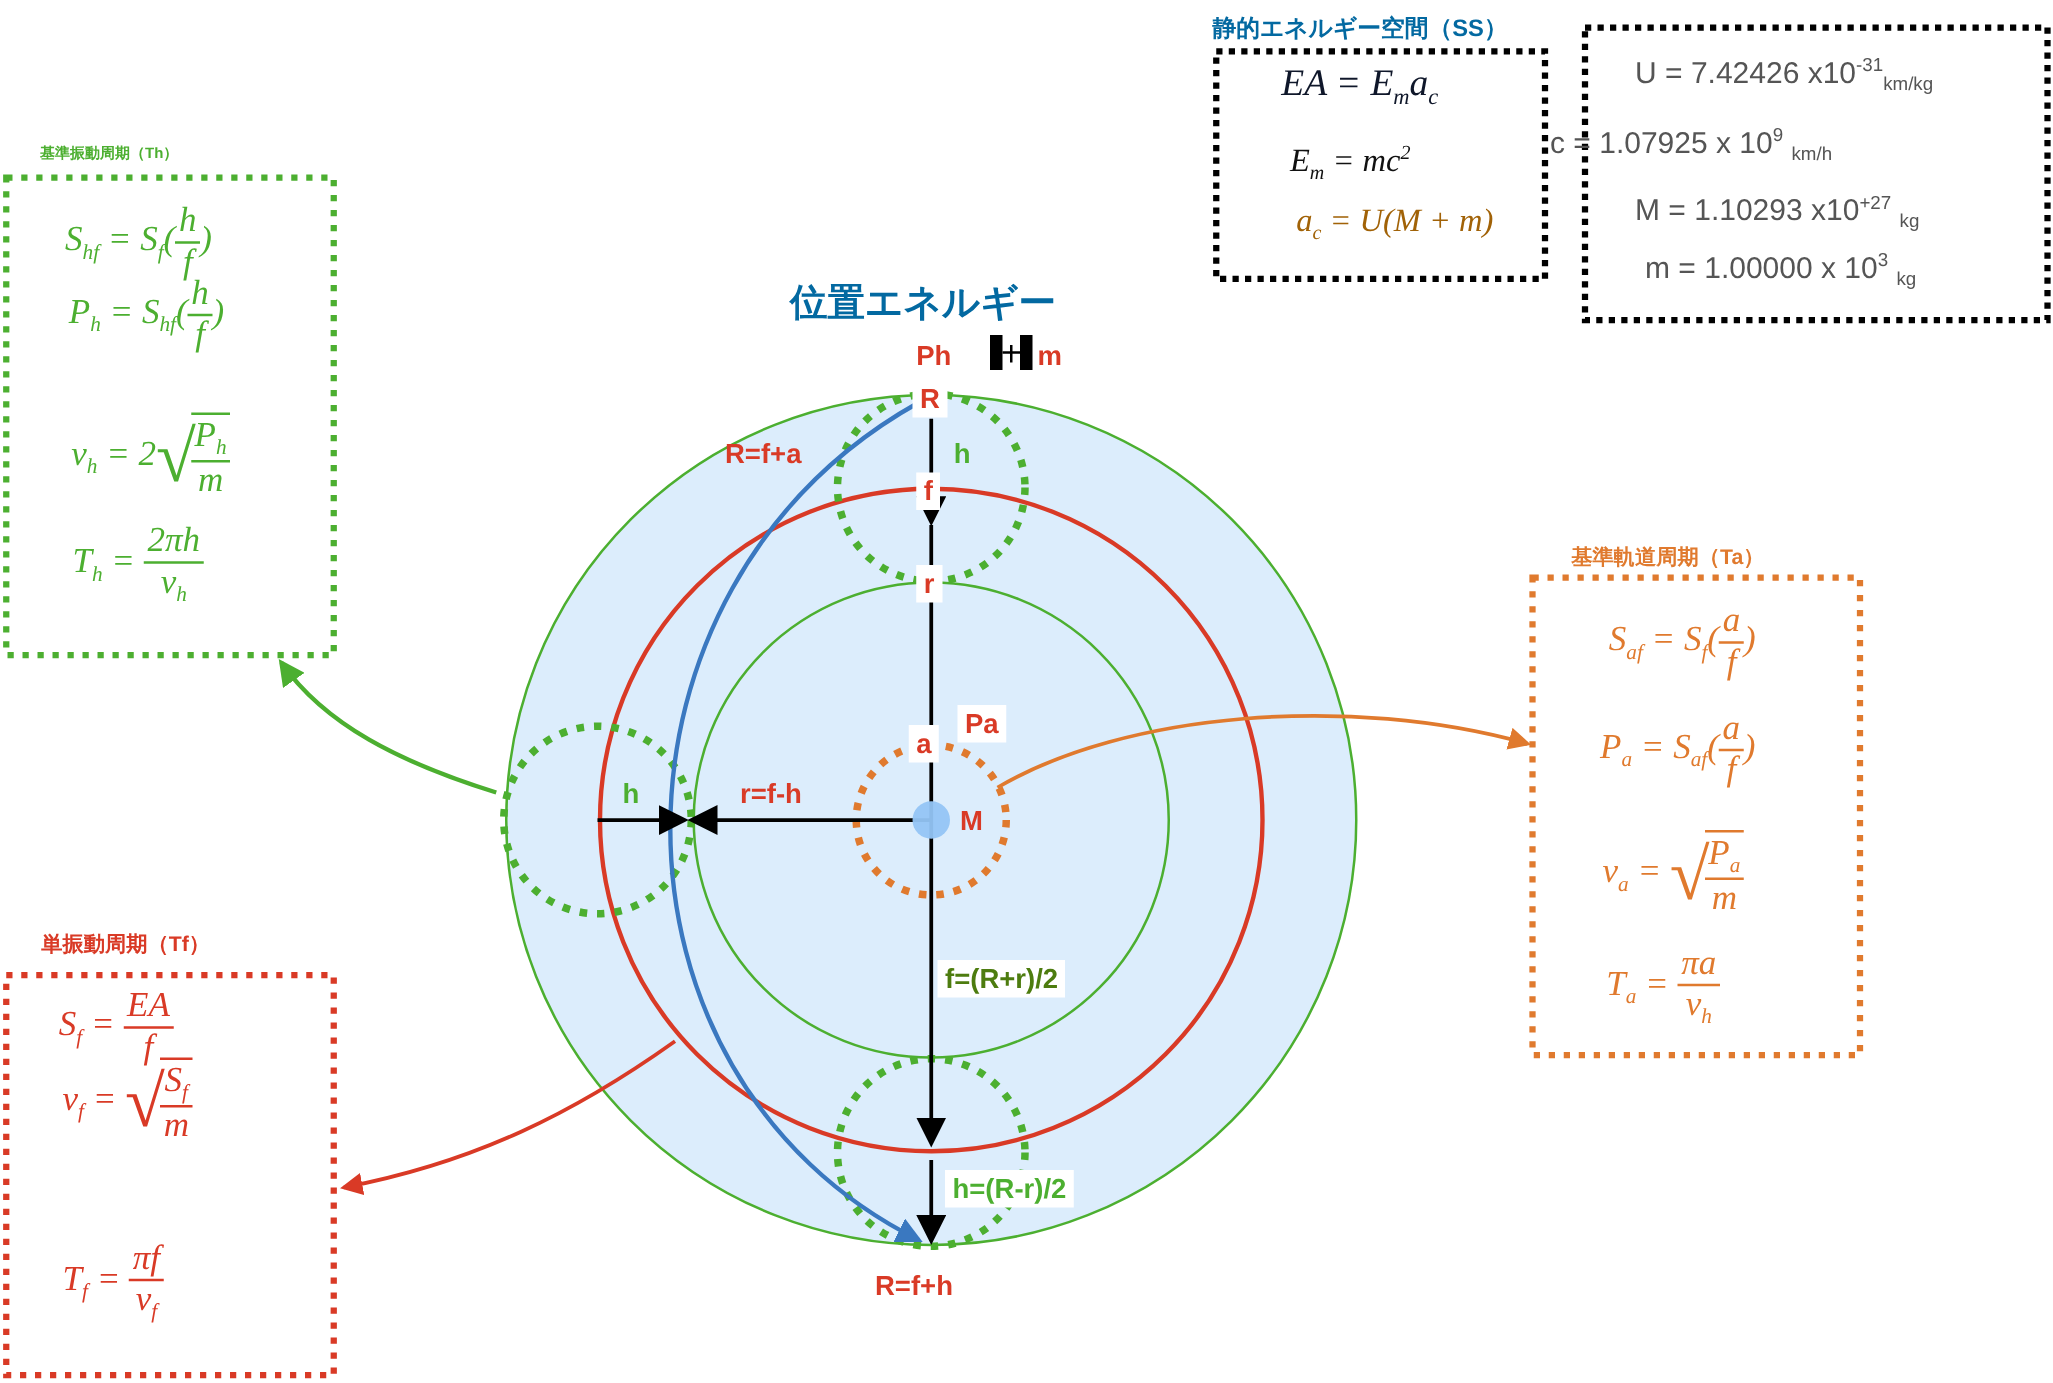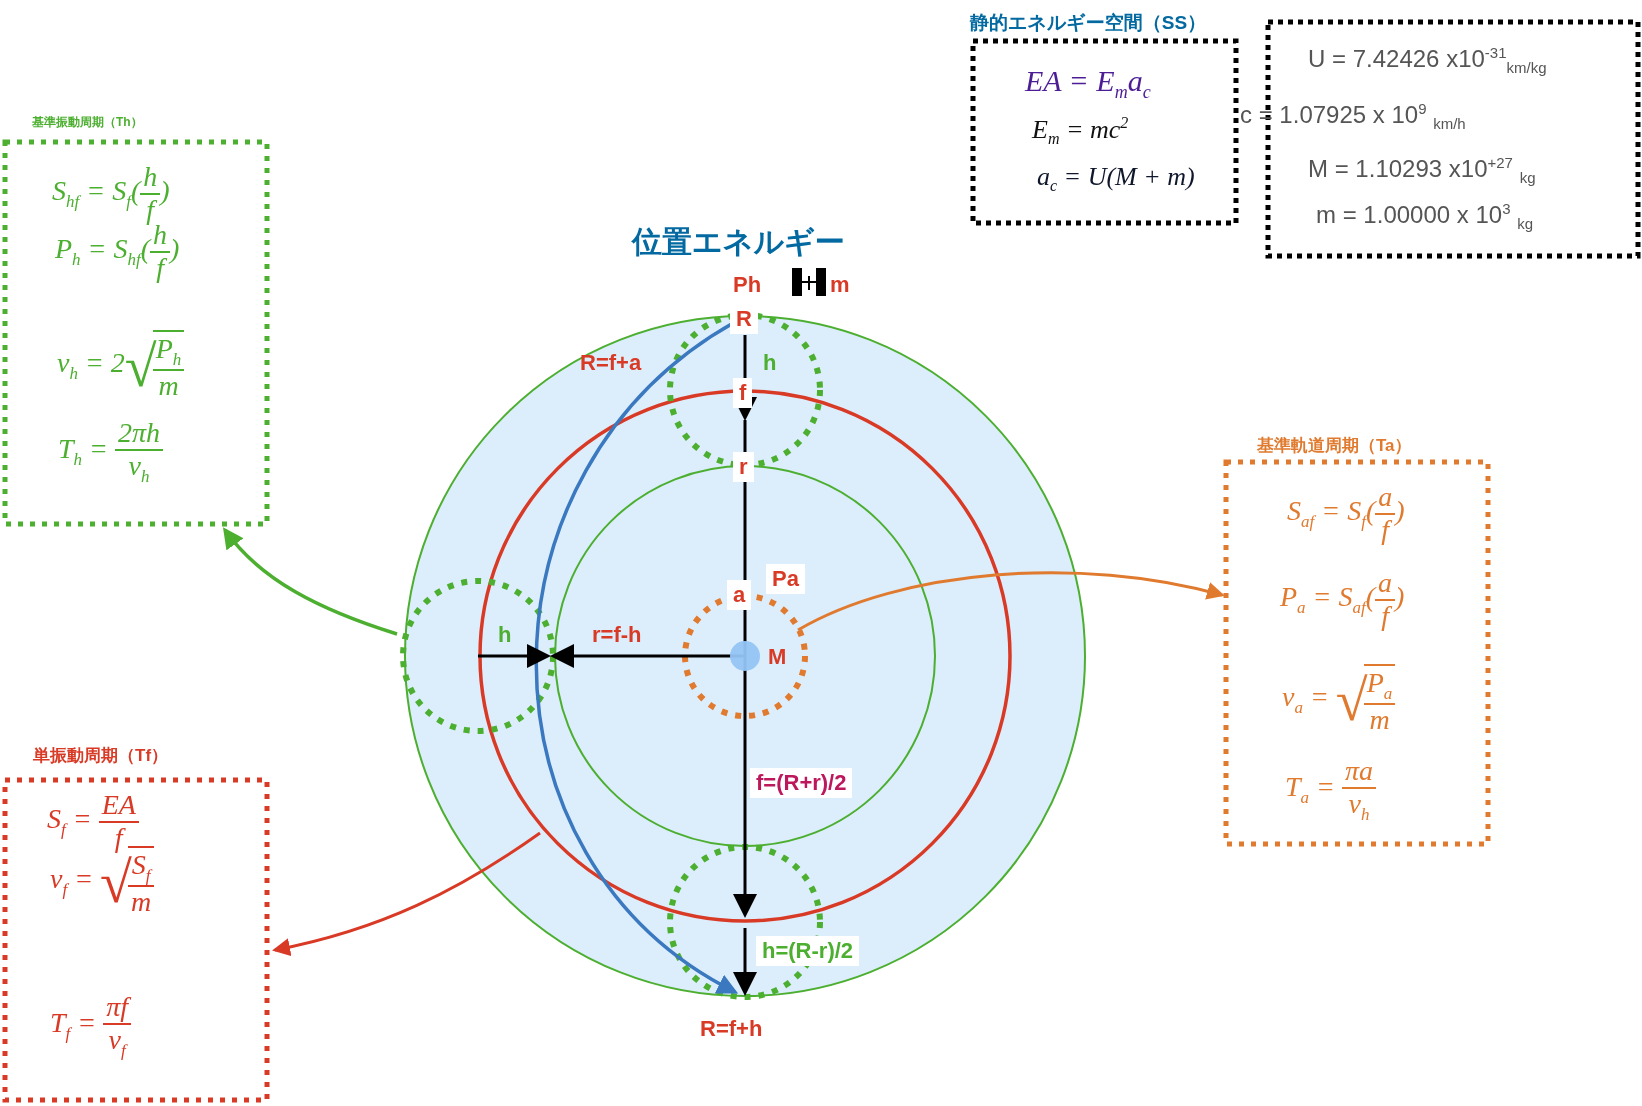--- a/index.html
+++ b/index.html
@@ -14,21 +14,21 @@
   .frac > .num { border-bottom:2px solid currentColor; line-height:1.1; }
   .frac > .den { line-height:1.1; }
   .sqrt { display:inline-block; vertical-align:middle; }
   .sqrt .rad { font-size:58px; font-style:normal; vertical-align:middle; }
   .sqrt .inner { display:inline-block; border-top:2px solid currentColor; vertical-align:middle; margin-left:-4px; padding-top:2px; }
   .lbl { position:absolute; font-family:"Liberation Sans", sans-serif; font-weight:bold; font-size:22px; white-space:nowrap;text-align:center; }
   .lbl.bg { background:#ffffff; padding:2px 6px; }
   .t-red { color:#d93a26; }
   .t-green { color:#4caf30; }
   .t-orange { color:#e07a2e; }
-  .t-black { color:#be185d; }
+  .t-black { color:#4d7c0f; }
   .t-gray { color:#0369a1; }
 </style>
 </head>
 <body>
 
 <svg id="stage" width="1642" height="1106" viewBox="0 0 1642 1106">
   <defs>
     <marker id="arrBlack" markerWidth="8" markerHeight="8" refX="6" refY="4" orient="auto" markerUnits="strokeWidth">
       <path d="M0,0 L8,4 L0,8 z" fill="#000"></path>
     </marker>
@@ -84,23 +84,23 @@
     <rect x="24" y="0" width="10" height="28" fill="#000"></rect>
     <line x1="10" y1="14" x2="24" y2="14" stroke="#000" stroke-width="2"></line>
     <line x1="17" y1="8" x2="17" y2="22" stroke="#000" stroke-width="2"></line>
   </g>
 </svg>
 
 <div class="lbl t-gray" style="left:632px; top:222px; font-size:30px;">位置エネルギー</div>
 
 <div class="box-title t-gray" style="left:970px; top:10px;">静的エネルギー空間（SS）</div>
 <div>
-  <div class="eq" style="left:1025px; top:64px; color:#4c1d95; font-size:30px;">EA = E<sub style="font-size:18px">m</sub>a<sub style="font-size:18px">c</sub></div>
+  <div class="eq" style="left:1025px; top:50px; color:#0f172a; font-size:30px;">EA = E<sub style="font-size:18px">m</sub>a<sub style="font-size:18px">c</sub></div>
   <div class="eq" style="left:1032px; top:114px; color:#111; font-size:26px;">E<sub style="font-size:16px">m</sub> = mc<sup style="font-size:16px">2</sup></div>
-  <div class="eq" style="left:1037px; top:162px; color:#0f172a; font-size:26px;">a<sub style="font-size:16px">c</sub> = U(M + m)</div>
+  <div class="eq" style="left:1037px; top:162px; color:#a16207; font-size:26px;">a<sub style="font-size:16px">c</sub> = U(M + m)</div>
 </div>
 
 <div>
   <div class="const" style="left:1308px; top:44px;text-align:right;"><span>U</span> = <span>7.42426</span> <span>x10</span><sup>-31</sup><sub>km/kg</sub></div>
   <div class="const" style="left:1240px; top:100px;text-align:center;"><span>c</span> = <span>1.07925</span> <span>x 10</span><sup>9</sup> <sub>km/h</sub></div>
   <div class="const" style="left:1308px; top:154px;"><span>M</span> = <span>1.10293</span> <span>x10</span><sup>+27</sup> <sub>kg</sub></div>
   <div class="const" style="left:1316px; top:200px;"><span>m</span> = <span>1.00000</span> <span>x 10</span><sup>3</sup> <sub>kg</sub></div>
 </div>
 
 <div class="box-title t-green" style="left:32px; top:114px; font-size:12px;">基準振動周期（Th）</div>

